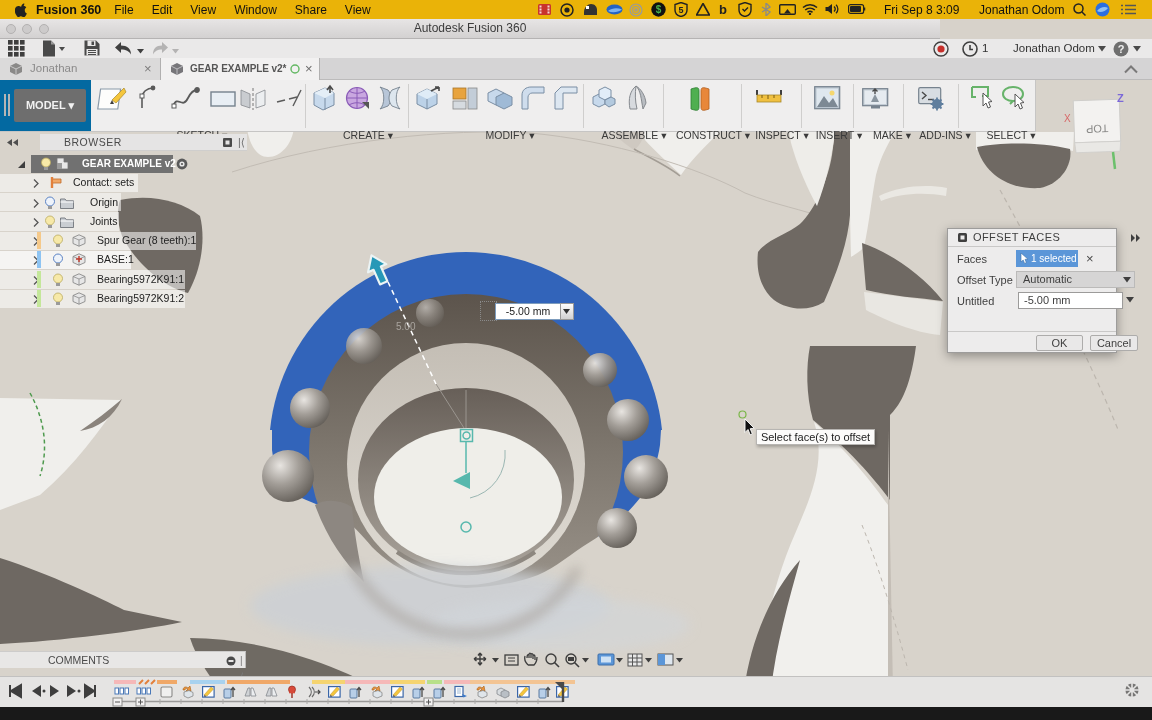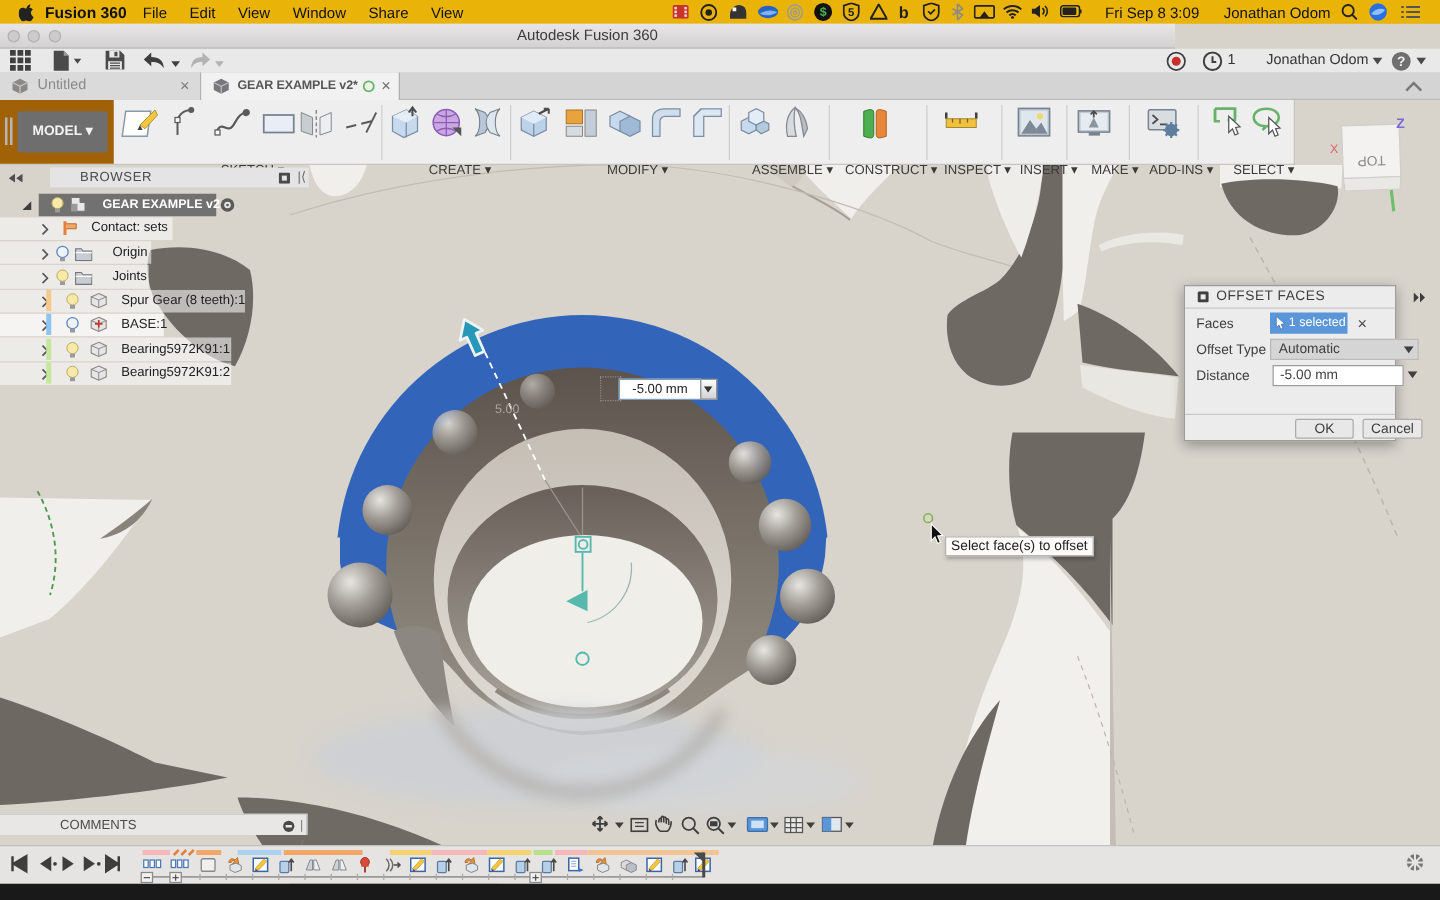--- a/index.html
+++ b/index.html
@@ -338,41 +338,41 @@
       <path d="M0,0 L8,0 L4,5.5 Z" fill="#4a4a4a"></path>
     </svg>
 </div>
 
 <div id="tabbar" class="abs">
   <div class="tab" style="left:0;width:161px;background:#dbdada;border-right:1px solid #b1b0b0;color:#8b8a8a;">
     <svg class="icon" style="position:absolute;left:9px;top:4px" width="14" height="14">
         <path d="M7,1 L13,4 L13,10 L7,13 L1,10 L1,4 Z" fill="#8a8988"></path>
         <path d="M1,4 L7,7 L13,4 M7,7 L7,13" stroke="#c9c8c8" stroke-width="1" fill="none"></path>
       </svg>
-    <span style="position:absolute;left:30px;top:4px">Untitled</span>
+    <span style="position:absolute;left:30px;top:4px">Jonathan</span>
     <span style="position:absolute;left:144px;top:3px;font-size:13px;color:#7d7c7c">×</span>
   </div>
   <div class="tab" style="left:161px;width:159px;background:#f2f1f1;border-right:1px solid #b1b0b0;color:#4b4b4b;">
     <svg class="icon" style="position:absolute;left:9px;top:4px" width="14" height="14">
         <path d="M7,1 L13,4 L13,10 L7,13 L1,10 L1,4 Z" fill="#77767a"></path>
         <path d="M1,4 L7,7 L13,4 M7,7 L7,13" stroke="#bdbcc0" stroke-width="1" fill="none"></path>
       </svg>
     <span style="position:absolute;left:29px;top:4.5px;font-weight:bold;font-size:10px;letter-spacing:-0.1px;color:#565656">GEAR EXAMPLE v2*</span>
     <svg class="icon" style="position:absolute;left:129px;top:6px" width="10" height="10">
         <circle cx="5" cy="5" r="4" fill="none" stroke="#63b863" stroke-width="1.4"></circle>
       </svg>
     <span style="position:absolute;left:144px;top:3px;font-size:13px;color:#6d6c6c">×</span>
   </div>
   <svg class="icon" style="position:absolute;left:1124px;top:7px" width="14" height="9">
       <path d="M1,7.5 L7,1.5 L13,7.5" stroke="#7a7979" stroke-width="2" fill="none"></path>
     </svg>
 </div>
 
 <div id="ribbon" class="abs">
-  <div style="position:absolute;left:0;top:0;width:91px;height:51px;background:#a16207;">
+  <div style="position:absolute;left:0;top:0;width:91px;height:51px;background:#0369a1;">
     <div style="position:absolute;left:4px;top:14px;width:2px;height:22px;border-left:2px solid #b5b5b5;border-right:2px solid #b5b5b5"></div>
     <div style="position:absolute;left:14px;top:9px;width:72px;height:33px;background:#6e6e6e;border-radius:2px;color:#f2f2f2;font-size:11px;font-weight:bold;text-align:center;line-height:33px;">MODEL ▾</div>
   </div>
   <svg class="abs" style="left:91px;top:0" width="945" height="51" viewBox="91 0 945 51">
 
     <g transform="translate(100,6)">
       <rect x="1" y="3" width="20" height="20" fill="#fdfdfc" stroke="#8a99a8" stroke-width="1.2" transform="skewX(-8)"></rect>
       <path d="M12,14 L24,2 L26,6 L16,17 Z" fill="#f5c63c" stroke="#a8882a" stroke-width="0.7"></path>
       <path d="M12,14 L14,18 L10,18 Z" fill="#3f3f3f"></path>
     </g>
@@ -684,21 +684,21 @@
       <span style="position:absolute;left:15px;top:2.5px">1 selected</span>
     </div>
     <span style="position:absolute;left:138px;top:4px;font-size:13px;color:#4a4a4a;">×</span>
     <span style="position:absolute;left:9px;top:27px">Offset Type</span>
     <div style="position:absolute;left:68px;top:24px;width:119px;height:17px;background:#d6d5d5;border:1px solid #bbbab9;box-sizing:border-box;">
       <span style="position:absolute;left:6px;top:1px">Automatic</span>
       <svg class="icon" style="position:absolute;left:106px;top:5px" width="9" height="6">
           <path d="M0,0 L8,0 L4,5.5 Z" fill="#3f3f3f"></path>
         </svg>
     </div>
-    <span style="position:absolute;left:9px;top:48px">Distance</span>
+    <span style="position:absolute;left:9px;top:48px">Untitled</span>
     <div style="position:absolute;left:70px;top:45px;width:105px;height:17px;background:#fff;border:1px solid #9c9b9a;box-sizing:border-box;">
       <span style="position:absolute;left:5px;top:1px">-5.00 mm</span>
     </div>
     <svg class="icon" style="position:absolute;left:178px;top:50px" width="9" height="6">
         <path d="M0,0 L8,0 L4,5.5 Z" fill="#3f3f3f"></path>
       </svg>
   </div>
   <div style="position:relative;height:22px;">
     <div style="position:absolute;left:88px;top:3px;width:47px;height:16px;background:#e9e8e8;border:1px solid #adacab;border-radius:2px;text-align:center;line-height:15px;box-sizing:border-box;">OK</div>
     <div style="position:absolute;left:142px;top:3px;width:48px;height:16px;background:#e9e8e8;border:1px solid #adacab;border-radius:2px;text-align:center;line-height:15px;box-sizing:border-box;">Cancel</div>

